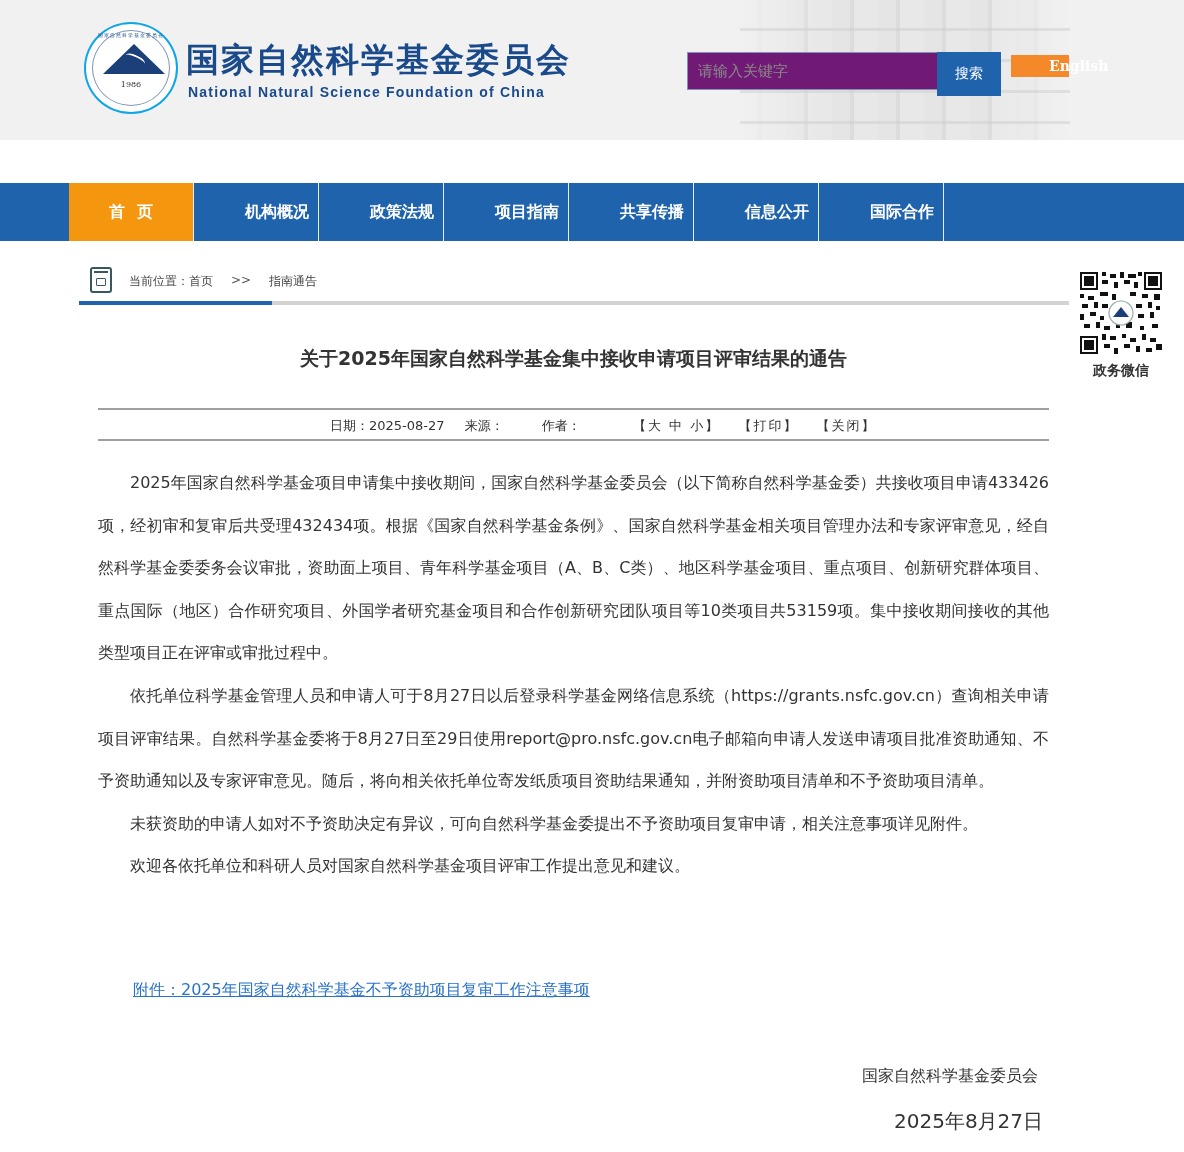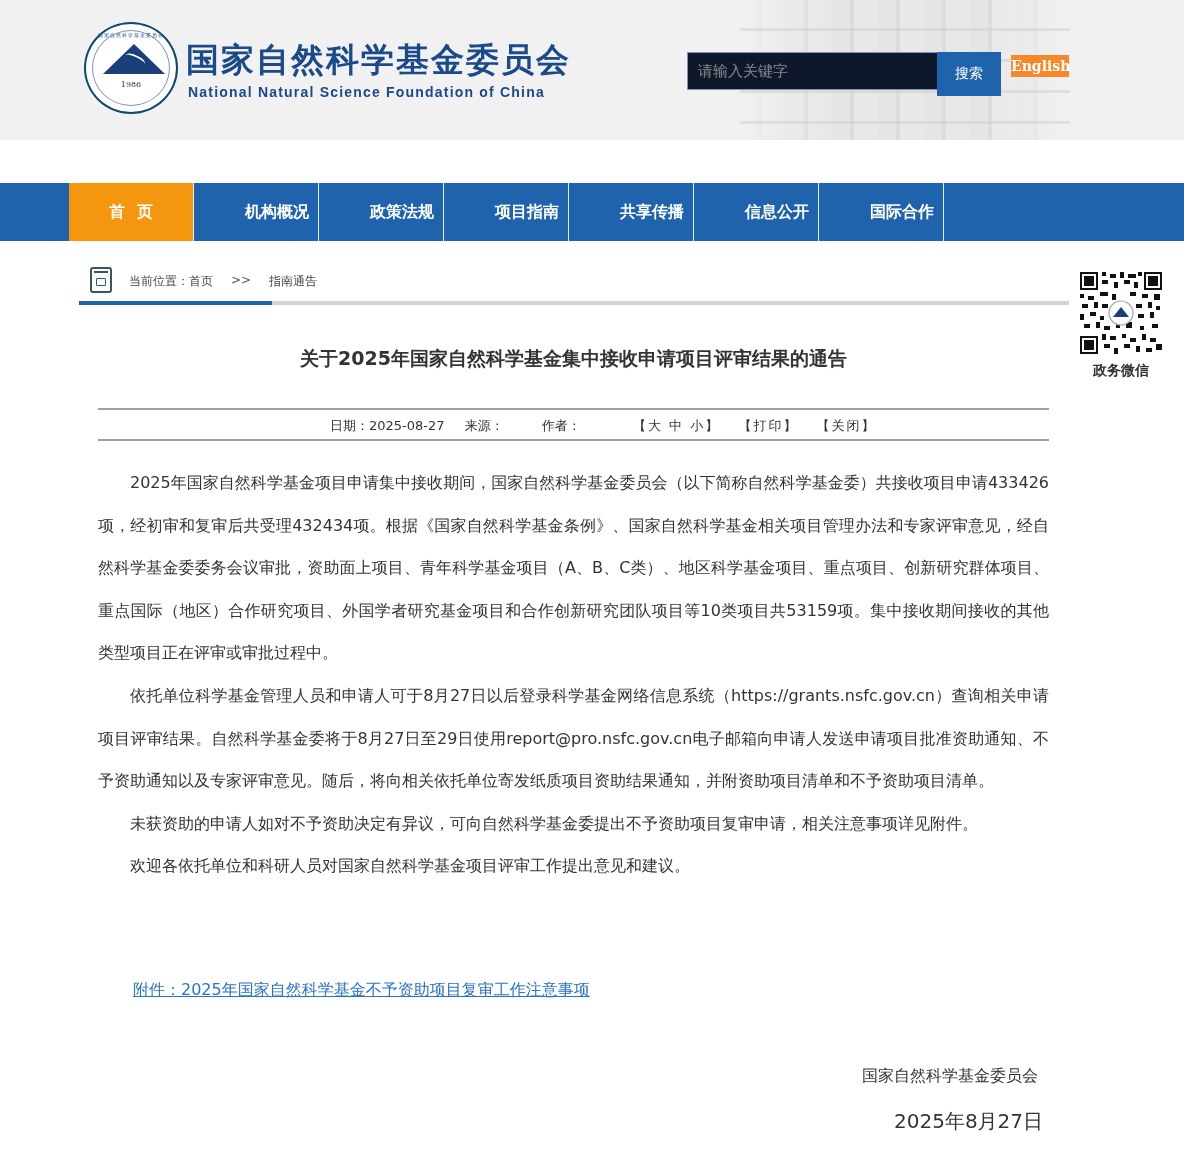--- a/index.html
+++ b/index.html
@@ -10,35 +10,35 @@
     .header { position: absolute; left: 0; top: 0; width: 1184px; height: 140px; background: #f1f1f2; overflow: hidden; }
     .header-bg { position: absolute; left: 740px; top: 0; width: 330px; height: 140px;
       background:
         linear-gradient(90deg, rgba(241,241,242,1) 0%, rgba(241,241,242,0) 25%, rgba(241,241,242,0) 75%, rgba(241,241,242,1) 100%),
         repeating-linear-gradient(90deg, #e4e4e5 0 18px, #d9d9da 18px 22px, #e7e7e8 22px 46px),
         linear-gradient(180deg, #e8e8e9, #dcdcdd);
       opacity: 0.85; }
     .header-bg::after { content: ""; position: absolute; left: 0; top: 0; right: 0; bottom: 0;
       background: repeating-linear-gradient(180deg, transparent 0 28px, rgba(200,200,202,0.5) 28px 31px); }
     .logo-emblem { position: absolute; left: 84px; top: 22px; width: 94px; height: 92px; border-radius: 50%;
-      border: 2px solid #0c4a6e; background: #fff; }
+      border: 2px solid #0ea5e9; background: #fff; }
     .logo-emblem .inner-ring { position: absolute; left: 6px; top: 6px; right: 6px; bottom: 6px; border-radius: 50%; border: 1px solid #7d95b6; }
     .logo-emblem .mountain { position: absolute; left: 17px; top: 20px; width: 0; height: 0;
       border-left: 31px solid transparent; border-right: 31px solid transparent; border-bottom: 30px solid #1b3f78; }
     .logo-emblem .peak-line { position: absolute; left: 38px; top: 31px; width: 22px; height: 10px; border-top: 2px solid #fff; border-radius: 50% 50% 0 0; transform: rotate(25deg); }
     .logo-emblem .year { position: absolute; left: 0; right: 0; top: 56px; text-align: center; font-family: "DejaVu Serif", serif; font-size: 8px; color: #333; }
     .logo-emblem .ring-text { position: absolute; left: 0; right: 0; top: 8px; text-align: center; font-size: 5px; color: #1e4f8c; letter-spacing: 1px; }
     .logo-cn { position: absolute; left: 186px; top: 38px; font-size: 33px; font-weight: bold; color: #1a4a8a; letter-spacing: 2px; white-space: nowrap; font-family: "DejaVu Sans", sans-serif; }
     .logo-en { position: absolute; left: 188px; top: 84px; font-size: 14px; font-weight: bold; color: #1a4a8a; letter-spacing: 1.2px; white-space: nowrap; font-family: "Liberation Sans", sans-serif; }
 
-    .search-box { position: absolute; left: 687px; top: 52px; width: 251px; height: 38px; border: 1px solid #7e95b7; background: #0f172a; }
+    .search-box { position: absolute; left: 687px; top: 52px; width: 251px; height: 38px; border: 1px solid #7e95b7; background: #701a75; }
     .search-input { width: 100%; height: 100%; border: none; outline: none; padding: 0 10px; font-size: 15px; color: #999; background: transparent; font-family: "DejaVu Sans", sans-serif; }
     .search-input::placeholder { color: #8a8a8a; }
     .search-btn { position: absolute; left: 937px; top: 52px; width: 64px; height: 44px; background: #1f63ad; color: #fff; border: none; font-size: 14px; cursor: pointer; font-family: "DejaVu Sans", sans-serif; }
-    .english-btn { position: absolute; left: 1011px; top: 55px; width: 58px; height: 22px; background: #f5892a; color: #fff; font-family: "DejaVu Serif", "Liberation Serif", serif; font-weight: bold; font-size: 14px; text-align: center; line-height: 22px; cursor: pointer; }
+    .english-btn { position: absolute; left: 1011px; top: 55px; width: 58px; height: 22px; background: #f5892a; color: #fff; font-family: "DejaVu Serif", "Liberation Serif", serif; font-weight: bold; font-size: 14px; text-align: center; line-height: 22px; cursor: pointer; padding-left: 38px; }
 
     
     .nav { position: absolute; left: 0; top: 183px; width: 1184px; height: 58px; background: #1f63ad; }
     .nav-items { position: absolute; left: 69px; top: 0; height: 58px; display: flex; }
     .nav-item { width: 125px; height: 58px; line-height: 58px; text-align: center; color: #fff; font-size: 16px; font-weight: bold; border-right: 1px solid #e6eef8; cursor: pointer; font-family: "DejaVu Sans", sans-serif; padding-left: 42px; }
     .nav-item.active { background: #f5960f; letter-spacing: 12px; padding-left: 12px; }
 
     
     .crumb { position: absolute; left: 79px; top: 262px; width: 990px; height: 44px; }
     .crumb-icon { position: absolute; left: 11px; top: 5px; width: 22px; height: 26px; border: 2px solid #37595e; border-radius: 3px; }

